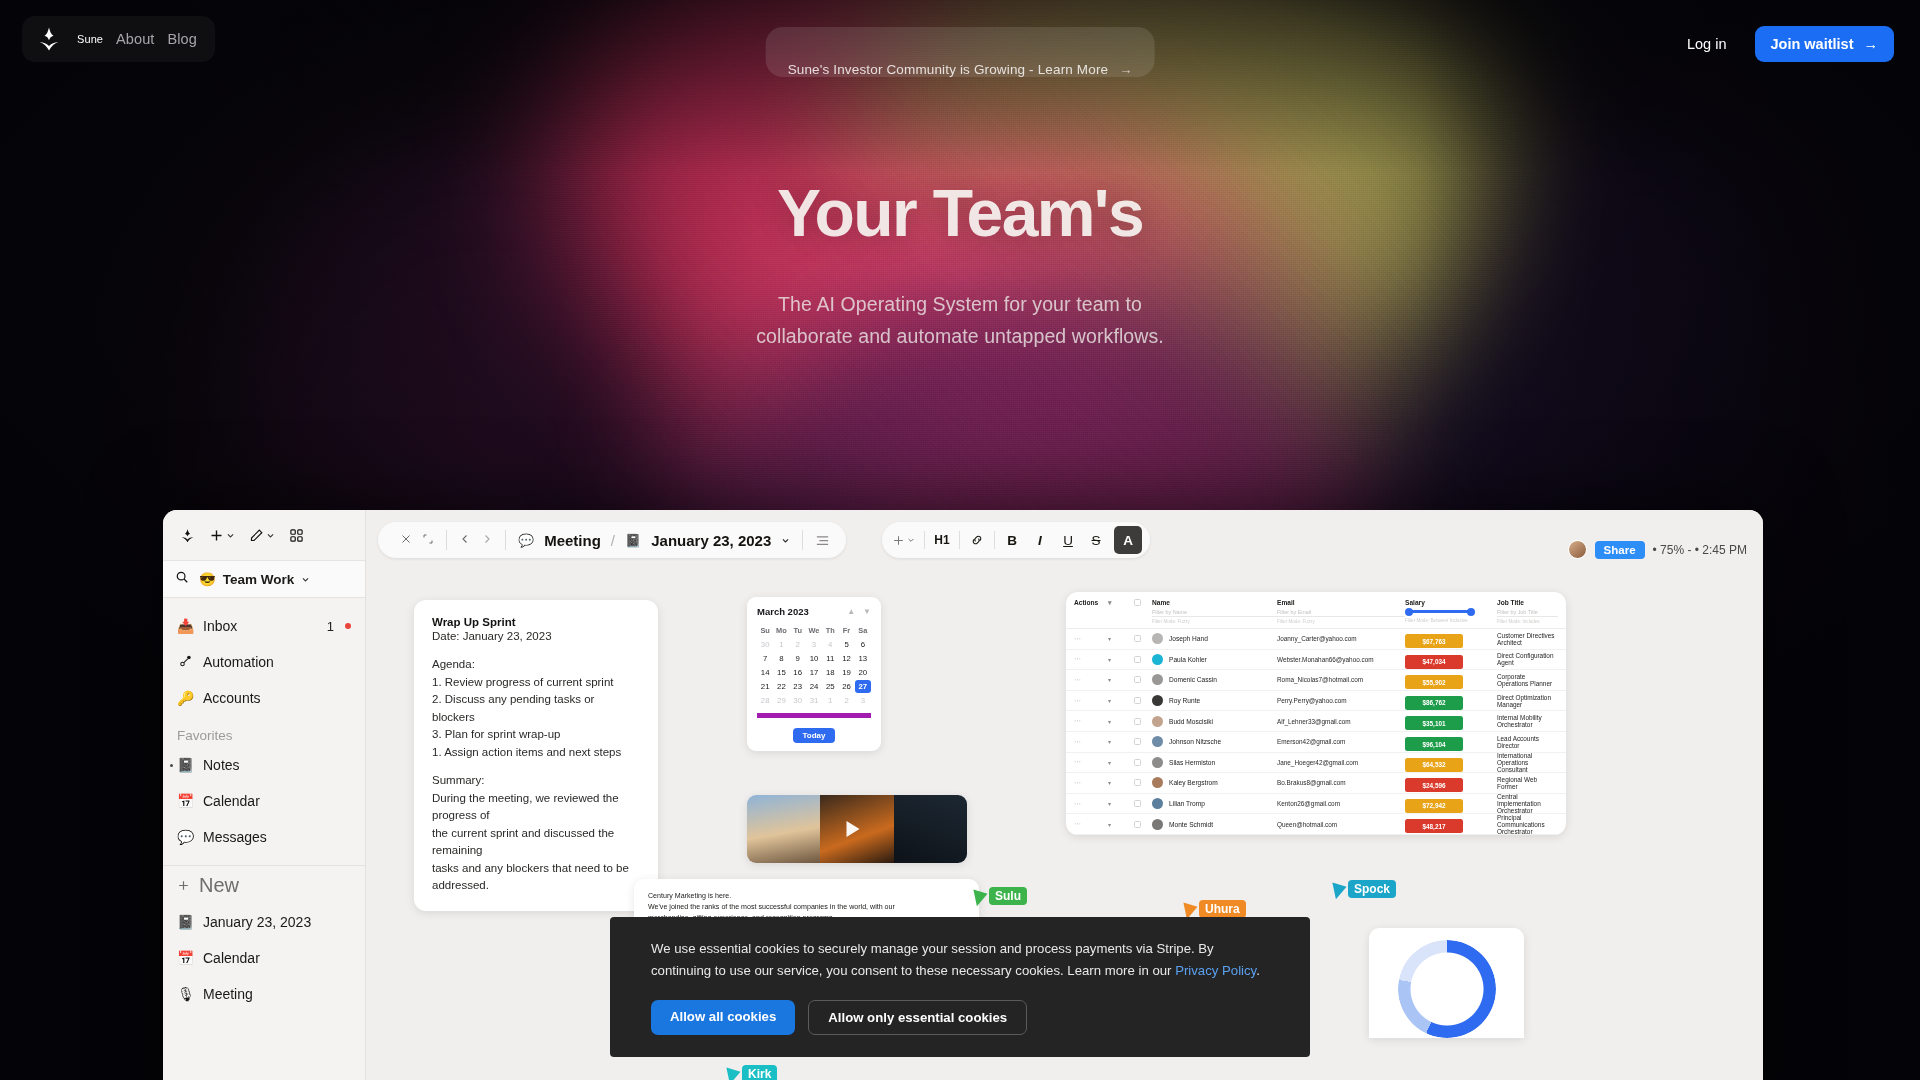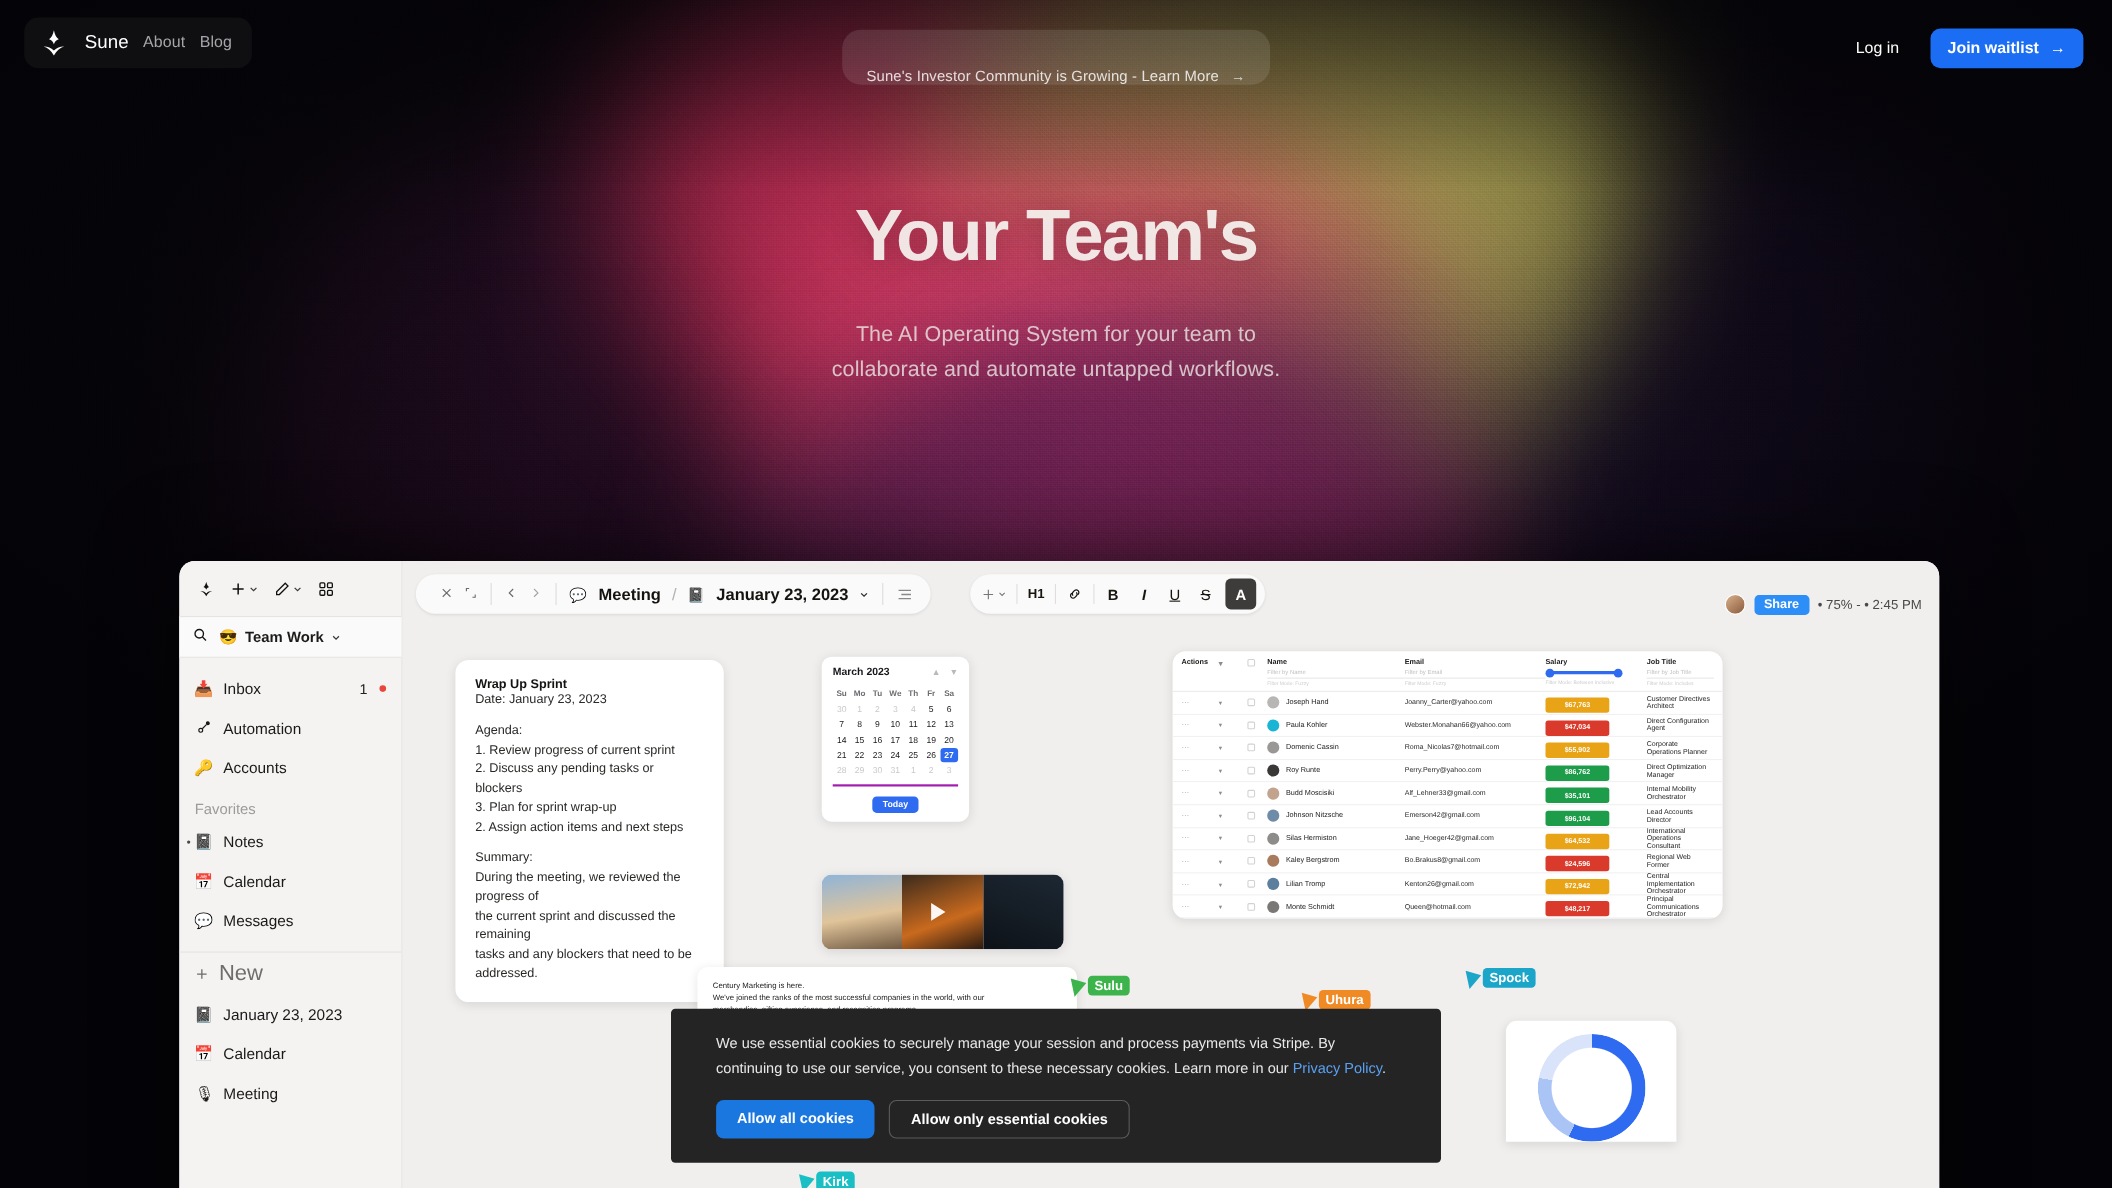--- a/index.html
+++ b/index.html
@@ -39,21 +39,21 @@
   }
 
   
   .nav-left {
     position: absolute; left: 22px; top: 16px; height: 46px;
     display: flex; align-items: center; gap: 13px;
     background: rgba(16,15,18,0.92); border-radius: 13px; padding: 0 18px 0 12px;
     z-index: 40;
   }
   .logo-badge { width: 30px; height: 30px; display: flex; align-items: center; justify-content: center; }
-  .nav-brand { color: #fff; font-size: 17px; font-weight: 500; letter-spacing: .1px; }
+  .nav-brand { color: #fff; font-size: 11px; font-weight: 500; letter-spacing: .1px; }
   .nav-link { color: #a7a5aa; font-size: 14.5px; font-weight: 400; letter-spacing: .1px; }
 
   .nav-banner {
     position: absolute; left: 50%; transform: translateX(-50%); top: 27px;
     display: flex; align-items: flex-end; gap: 11px;
     height: 50px; padding: 0 22px; border-radius: 17px;
     background: rgba(255,255,255,0.11);
     color: rgba(255,255,255,0.82); font-size: 13.5px; letter-spacing: .15px;
     z-index: 40; white-space: nowrap;
   }
@@ -145,21 +145,21 @@
 
   .cal-card { left: 381px; top: 25px; width: 134px; padding: 9px 10px 8px; border-radius: 9px; }
   .cal-head { display: flex; align-items: center; justify-content: space-between; margin-bottom: 7px; }
   .cal-title { font-size: 9.5px; font-weight: 700; color: #16151a; }
   .cal-navs { display: flex; gap: 8px; color: #b9b8bd; font-size: 8px; }
   .cal-grid { display: grid; grid-template-columns: repeat(7, 1fr); gap: 1px 0; }
   .cal-grid div { text-align: center; font-size: 7.8px; line-height: 13px; color: #1a191d; }
   .cal-grid .dow { color: #6d6c72; font-size: 7.4px; font-weight: 600; }
   .cal-grid .mut { color: #c8c7cc; }
   .cal-grid .sel { background: #2f6bf0; color: #fff; border-radius: 3px; font-weight: 600; }
-  .cal-foot { margin-top: 6px; padding-top: 6px; border-top: 2px solid #a21caf; text-align: center; }
+  .cal-foot { margin-top: 6px; padding-top: 6px; border-top: 5px solid #a21caf; text-align: center; }
   .cal-today { display: inline-block; background: #2f6bf0; color: #fff; font-size: 8px; font-weight: 600; padding: 3px 10px; border-radius: 4px; }
 
   .tbl-card { left: 700px; top: 20px; width: 500px; padding: 0; }
   .tbl-head { display: flex; padding: 7px 8px 4px; border-bottom: 1px solid #ececec; }
   .tbl-hcell { font-size: 6.6px; color: #22211f; font-weight: 700; }
   .tbl-hsub  { font-size: 5.4px; color: #c3c2c1; margin-top: 3px; }
   .tbl-hsub2 { font-size: 4.6px; color: #cfcecd; margin-top: 2px; }
   .tbl-row { display: flex; align-items: center; padding: 0 8px; height: 20.6px; border-bottom: 1px solid #f1f1f1; }
   .c-act { width: 34px; font-size: 7px; color: #9b9a99; }
   .c-chev{ width: 26px; font-size: 6px; color: #8d8c8b; }
@@ -467,21 +467,21 @@
       <div class="canvas">
 
         <div class="card note-card">
           <div class="nt-title">Wrap Up Sprint</div>
           <div class="nt-line">Date: January 23, 2023</div>
           <div class="nt-gap"></div>
           <div class="nt-line">Agenda:</div>
           <div class="nt-line">1. Review progress of current sprint</div>
           <div class="nt-line">2. Discuss any pending tasks or blockers</div>
           <div class="nt-line">3. Plan for sprint wrap-up</div>
-          <div class="nt-line">2. Assign action items and next steps</div>
+          <div class="nt-line">1. Assign action items and next steps</div>
           <div class="nt-gap"></div>
           <div class="nt-line">Summary:</div>
           <div class="nt-line">During the meeting, we reviewed the progress of</div>
           <div class="nt-line">the current sprint and discussed the remaining</div>
           <div class="nt-line">tasks and any blockers that need to be</div>
           <div class="nt-line">addressed.</div>
         </div>
 
         <div class="card cal-card">
           <div class="cal-head">

